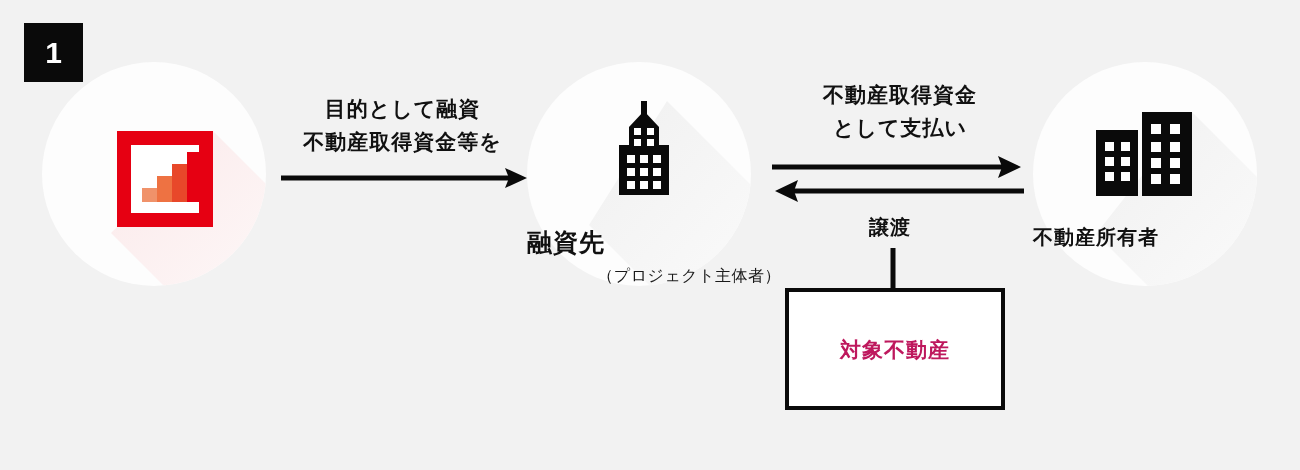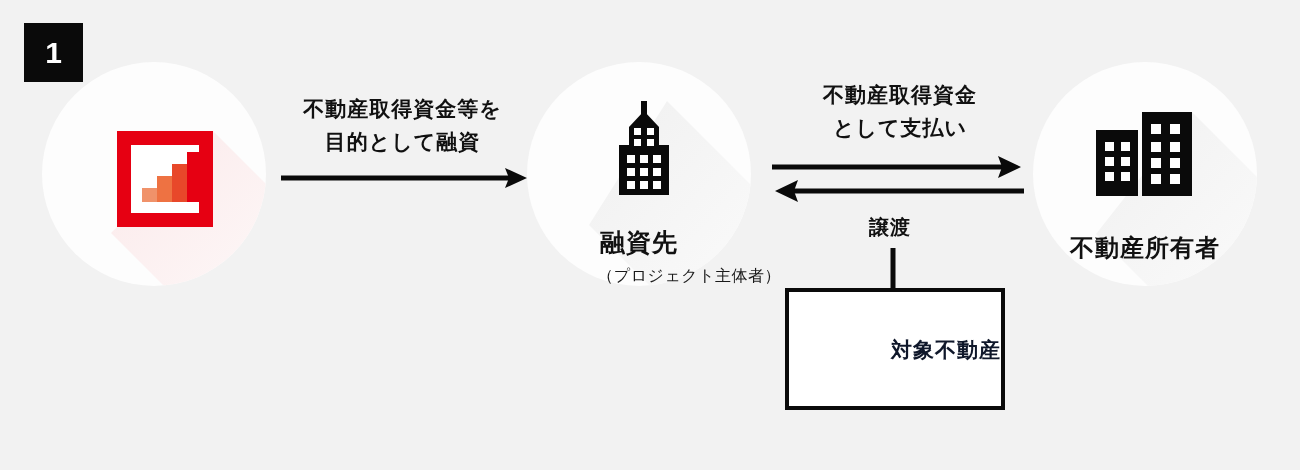--- a/index.html
+++ b/index.html
@@ -90,36 +90,35 @@
     position: absolute;
     left: 1096px;
     top: 112px;
     width: 96px;
     height: 84px;
   }
 
   
   .node-title {
     position: absolute;
-    text-align: center;
     font-weight: bold;
     white-space: nowrap;
     color: #111111;
   }
   .node-sub {
     position: absolute;
     text-align: center;
     font-size: 16px;
     white-space: nowrap;
     color: #1a1a1a;
     letter-spacing: 0.5px;
   }
   .title-2 { left: 527px; top: 226px; width: 224px; font-size: 25px; letter-spacing: 1px; }
   .sub-2   { left: 497px; top: 266px; width: 284px; text-align: right; }
-  .title-3 { left: 1033px;top: 232px; width: 224px; font-size: 24px; letter-spacing: 1px; }
+  .title-3 { left: 1033px;top: 224px; width: 224px; font-size: 20px; letter-spacing: 1px; }
 
   
   .arrow-label {
     position: absolute;
     text-align: center;
     font-weight: bold;
     font-size: 21px;
     line-height: 33px;
     letter-spacing: 1px;
     color: #111111;
@@ -147,25 +146,25 @@
     height: 122px;
     background: #ffffff;
     border: 4px solid #0a0a0a;
     box-sizing: border-box;
   }
   .property-box .box-label {
     position: absolute;
     left: 0;
     top: 44px;
     width: 100%;
-    text-align: right;
+    text-align: center;
     font-size: 21px;
     font-weight: bold;
     letter-spacing: 1px;
-    color: #0f172a;
+    color: #be185d;
   }
 </style>
 </head>
 <body>
 
 <div id="stage">
 
   <div class="step-badge">1</div>
 
   <div class="node-circle circle-1">
@@ -250,22 +249,22 @@
     <rect x="74" y="30" width="10" height="10" fill="#ffffff"></rect>
     <rect x="55" y="46" width="10" height="10" fill="#ffffff"></rect>
     <rect x="74" y="46" width="10" height="10" fill="#ffffff"></rect>
     <rect x="55" y="62" width="10" height="10" fill="#ffffff"></rect>
     <rect x="74" y="62" width="10" height="10" fill="#ffffff"></rect>
   </svg>
 
   <div class="node-title title-3">不動産所有者</div>
 
   <div class="arrow-label label-a">
+    <div>目的として融資</div>
     <div>不動産取得資金等を</div>
-    <div>目的として融資</div>
   </div>
 
   <div class="arrow-label label-c">譲渡</div>
 
   <div class="arrow-label label-b">
     <div>不動産取得資金</div>
     <div>として支払い</div>
   </div>
 
   <svg class="arrows" viewBox="0 0 1300 470">

